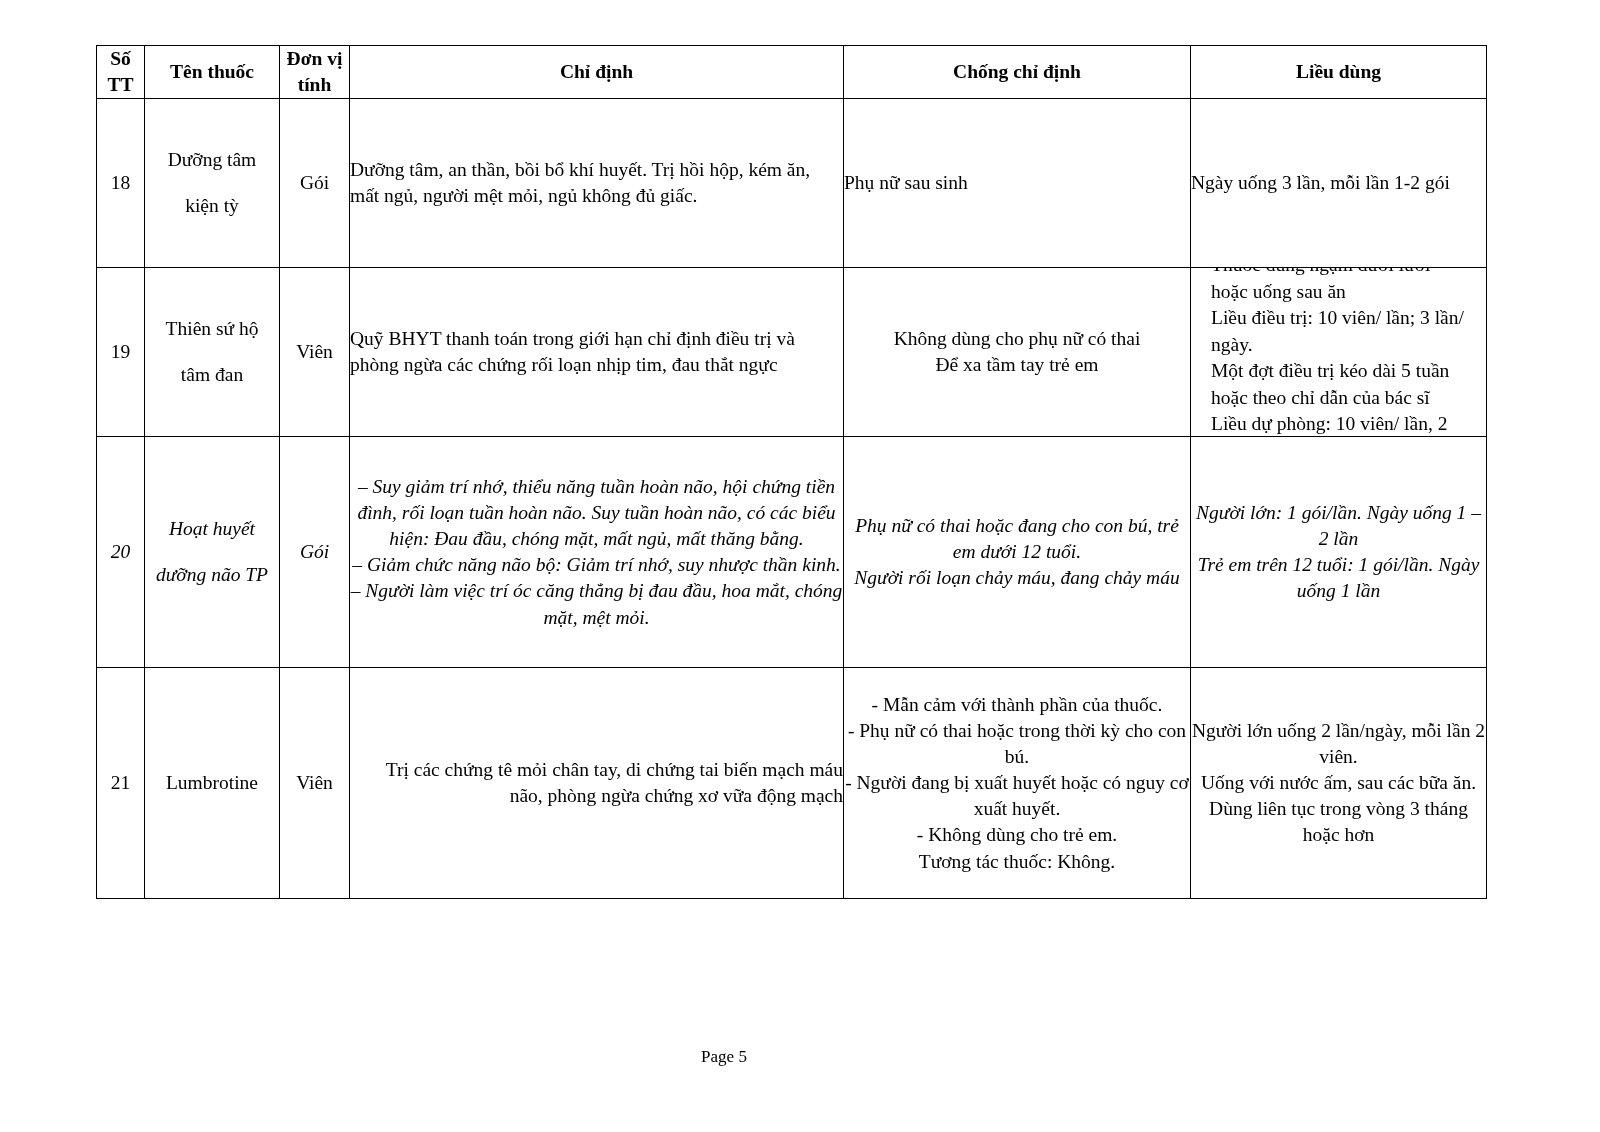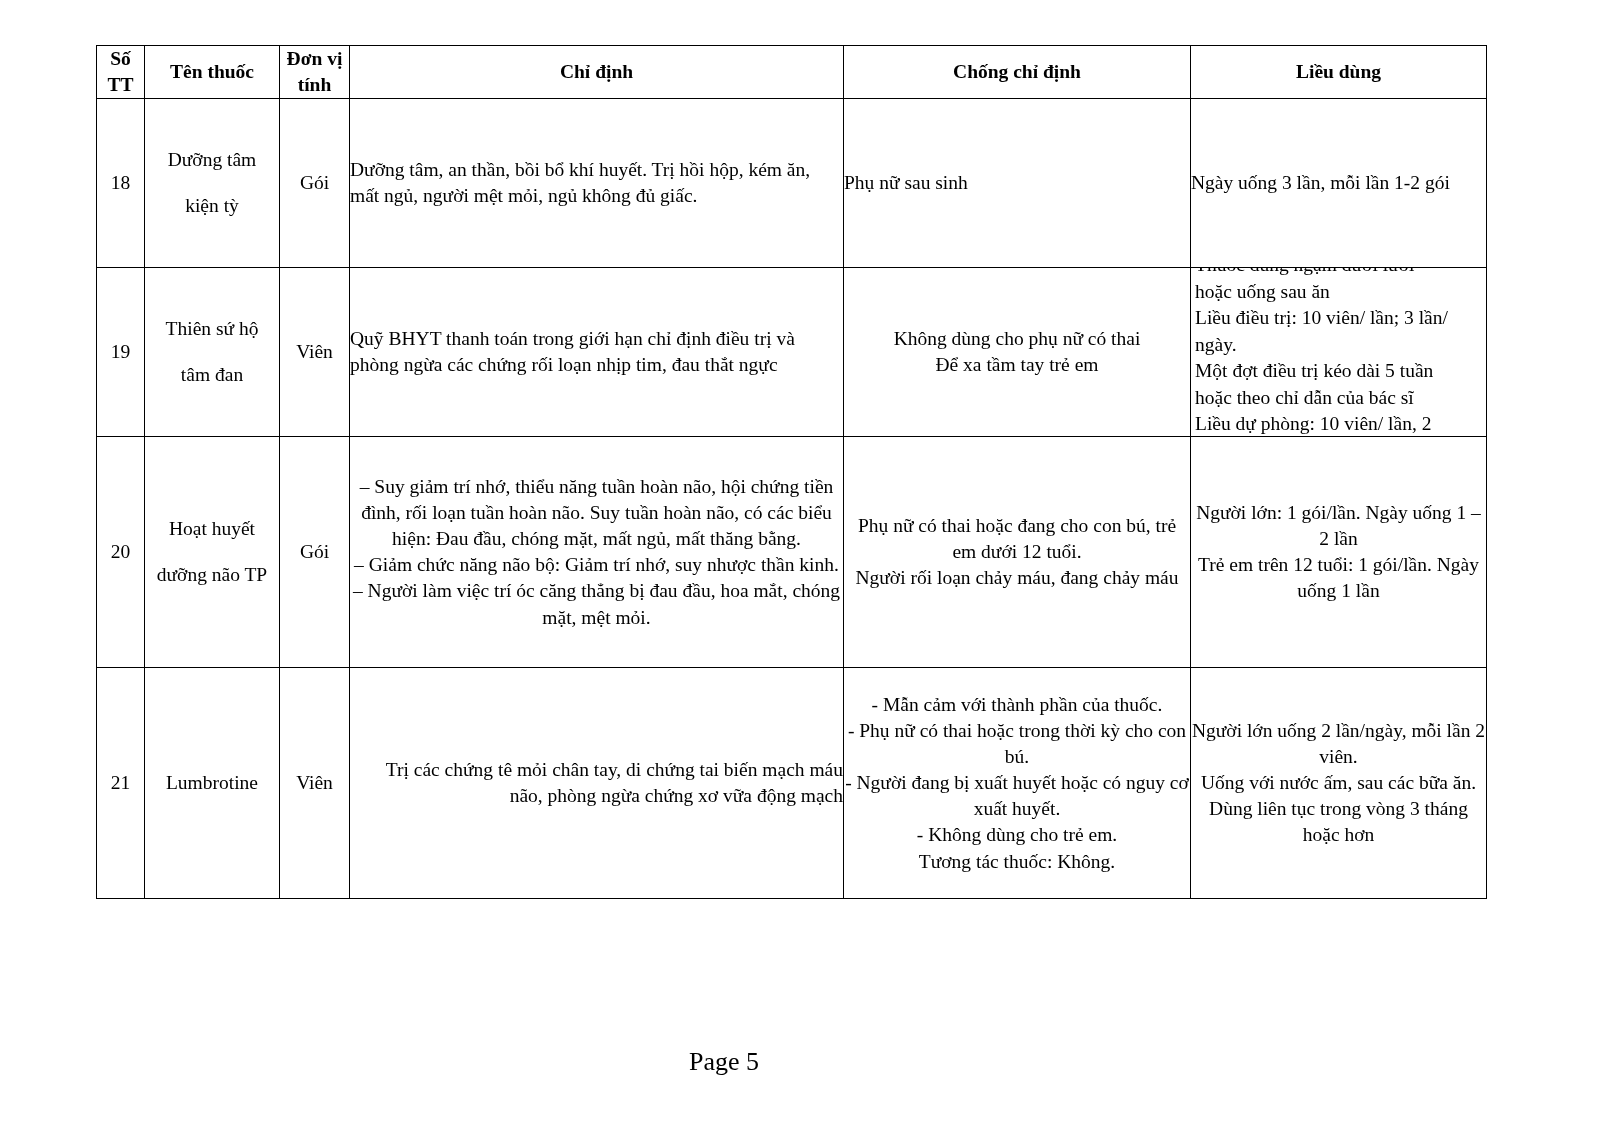--- a/index.html
+++ b/index.html
@@ -77,39 +77,39 @@
   tr.row-18 td { height: 168px; }
   
   tr.row-19 td { height: 168px; }
   td.cell-dose.clipped {
     position: relative;
     overflow: hidden;
     padding: 0;
   }
   td.cell-dose.clipped .clip-inner {
     position: absolute;
-    left: 4px;
+    left: 20px;
     right: 6px;
     top: -16px;
     line-height: 1.36;
   }
-  tr.row-20 td { height: 230px; }
+  tr.row-20 td { height: 230px; font-style: italic; }
   tr.row-21 td { height: 230px; }
 
   .indent-first {
     text-indent: 18px;
     text-align: right;
   }
   .footer {
     position: absolute;
     left: 0;
     top: 1047px;
     width: 1448px;
     text-align: center;
-    font-size: 26px;
+    font-size: 17px;
     font-family: "Liberation Serif", serif;
   }
 </style>
 </head>
 <body>
 
 <div class="page">
 
   <table class="drug-table">
     <colgroup>

